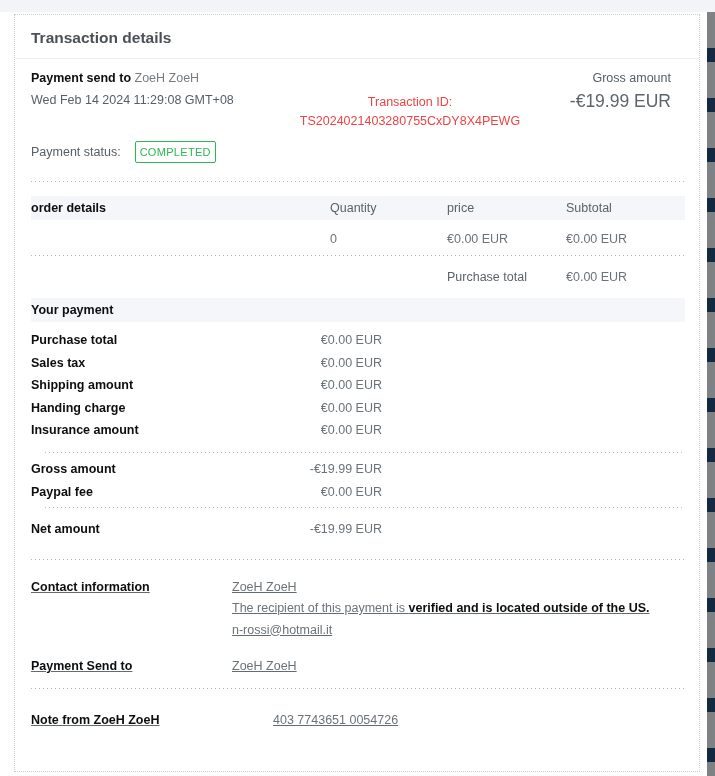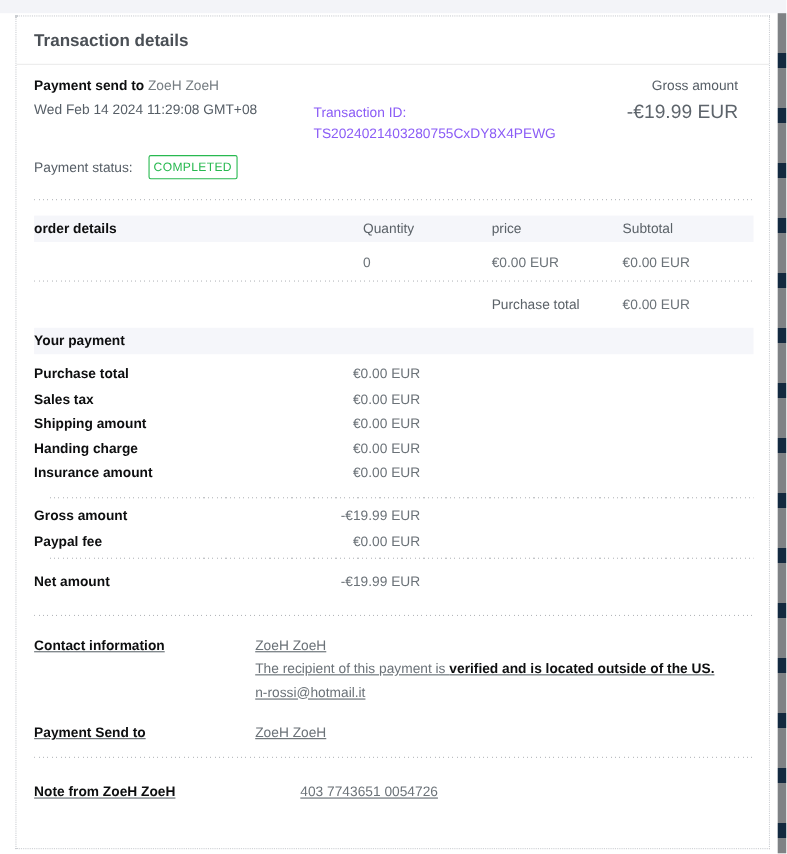--- a/index.html
+++ b/index.html
@@ -37,28 +37,28 @@
     font-size: 15.5px; font-weight: 700; color: #4b5056;
     line-height: 19px;
   }
   .content { padding: 0 14px 14px 16px; font-size: 12.5px; color: #636b71; }
 
   
   .summary-grid {
     margin-top: 12px;
     display: grid;
     grid-template-columns: 243px 1fr auto;
-    column-gap: 11px;
+    column-gap: 0;
   }
   .bold-black { color: #0d0e0f; font-weight: 700; }
   .payee-line { grid-column: 1 / 3; line-height: 15px; }
   .payee-name { color: #767d82; }
   .gross-label { grid-column: 3; text-align: right; padding-right: 14px; color: #565e66; line-height: 15px; }
   .date-cell { margin-top: 7px; color: #565e66; line-height: 15px; }
-  .txid-cell { margin-top: 7px; width: 272px; color: #8b5cf6; line-height: 19px; overflow-wrap: anywhere; }
+  .txid-cell { margin-top: 7px; width: 272px; color: #ef4444; line-height: 19px; overflow-wrap: anywhere; text-align: center; }
   .gross-value {
     grid-column: 3; margin-top: 5px; text-align: right; padding-right: 14px;
     font-size: 17.5px; color: #5d646b; line-height: 20px; align-self: start;
   }
   .status-row { margin-top: 10px; display: flex; align-items: center; }
   .status-label { line-height: 15px; color: #565e66; }
   .status-badge {
     margin-left: 14px;
     display: inline-block;
     border: 1px solid #28b950;

